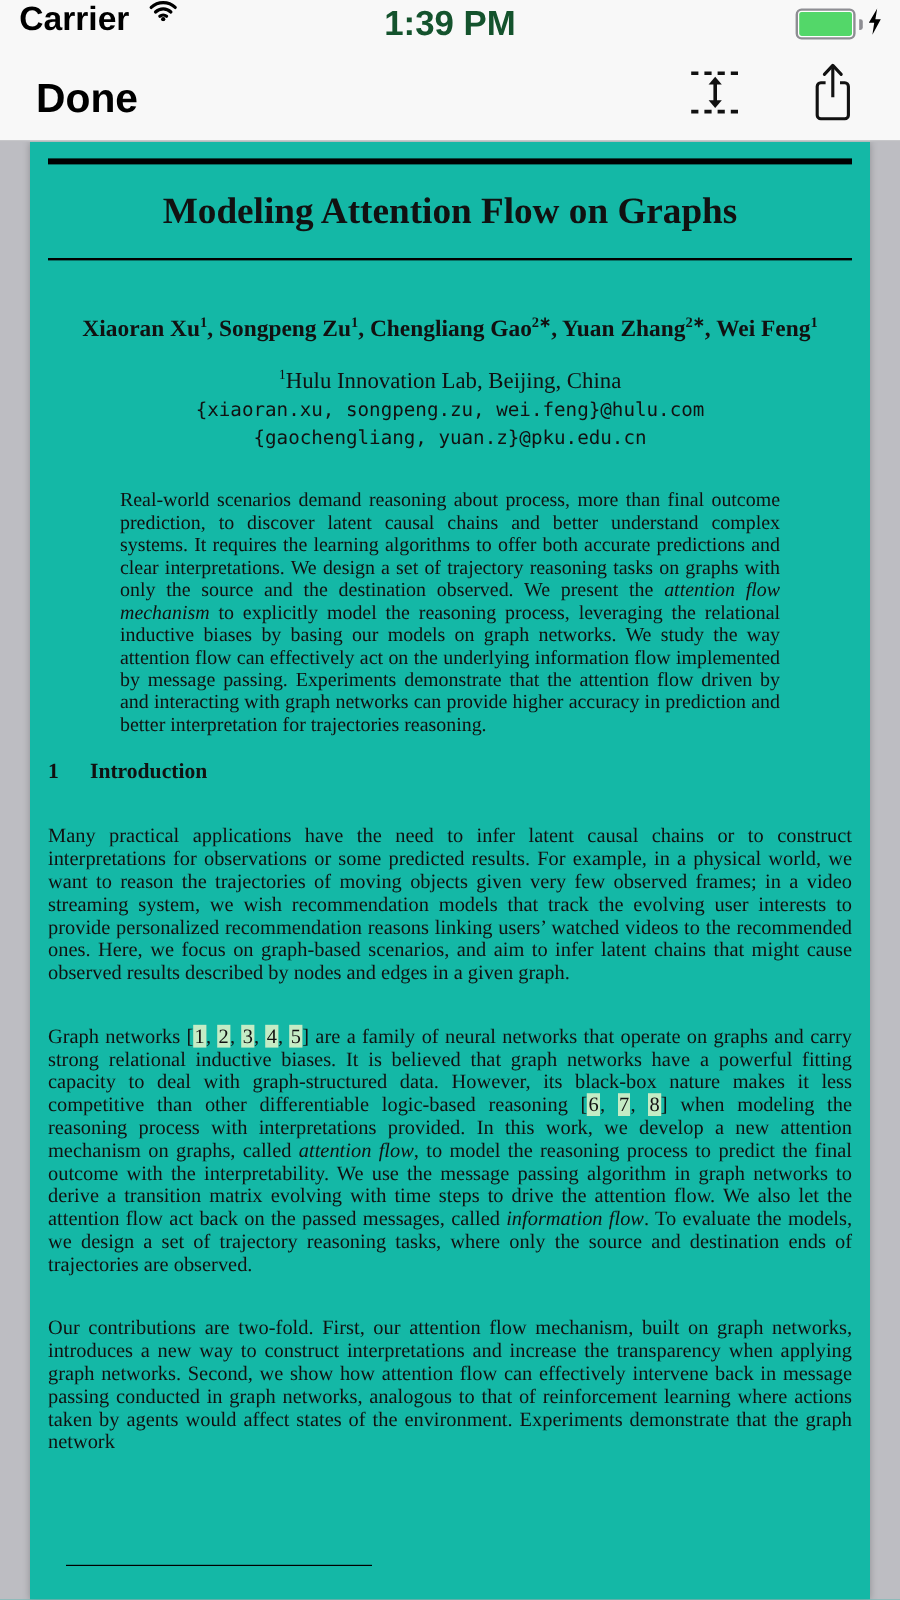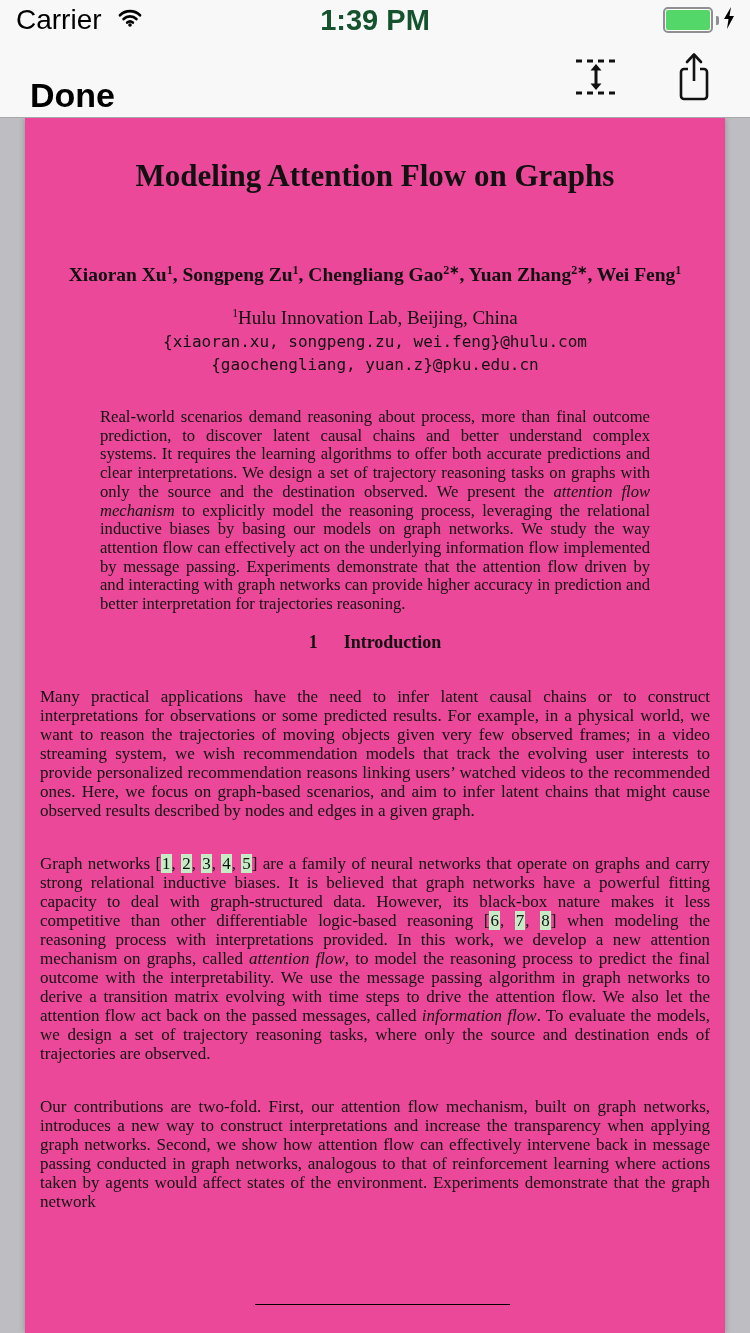--- a/index.html
+++ b/index.html
@@ -9,56 +9,56 @@
     font-family: "Liberation Serif", serif; color: #111;
   }
 
   
   .chrome {
     position: absolute; top: 0; left: 0; right: 0; height: 117px;
     background: #f8f8f8; border-bottom: 1px solid #a8a8ac;
     font-family: "Liberation Sans", sans-serif; z-index: 5;
   }
   .status-bar { position: absolute; top: 0; left: 0; right: 0; height: 40px; }
-  .carrier-group { position: absolute; left: 16px; top: 0; height: 40px; display: flex; align-items: center; gap: 16px; }
+  .carrier-group { position: absolute; left: 16px; top: 0; height: 40px; display: flex; gap: 16px; font-weight: bold; }
   .carrier-label { font-size: 28px; color: #000; }
   .status-time {
     position: absolute; left: 0; right: 0; top: 0; height: 40px;
     display: flex; align-items: center; justify-content: center;
     font-size: 29px; font-weight: bold; color: #14532d;
   }
   .battery-group { position: absolute; right: 14px; top: 0; height: 40px; display: flex; align-items: center; gap: 3px; }
   .battery-body {
     position: relative; width: 46px; height: 22px;
     border: 2px solid #8e8e93; border-radius: 5px; background: #fff;
   }
   .battery-fill { position: absolute; inset: 1px; border-radius: 2px; }
   .battery-tip { width: 3px; height: 9px; background: #8e8e93; border-radius: 0 2px 2px 0; }
 
   .nav-bar { position: absolute; top: 40px; left: 0; right: 0; height: 76px; }
   .done-button {
-    position: absolute; left: 30px; top: 17px; height: 76px;
+    position: absolute; left: 30px; top: 4px; height: 76px;
     display: flex; align-items: center;
     font-size: 34px; font-weight: 600; color: #000; cursor: pointer;
     background: none; border: none; padding: 0; font-family: "Liberation Sans", sans-serif;
   }
   .nav-icon-button {
     position: absolute; top: 0; height: 76px; display: flex; align-items: center; justify-content: center;
     background: none; border: none; padding: 0; cursor: pointer;
   }
   .markup-button { right: 124px; width: 60px; }
   .share-button  { right: 26px;  width: 60px; }
 
   
   .content-area { position: absolute; top: 118px; left: 0; right: 0; bottom: 0; background: #bdbdc2; }
   .page {
     position: absolute; top: 0; bottom: 0; left: 25px; width: 700px;
-    background: #ec4899; box-shadow: 0 0 6px rgba(0,0,0,0.25);
+    background: #14b8a6; box-shadow: 0 0 6px rgba(0,0,0,0.25);
     box-sizing: border-box; padding: 14px 15px 28px 15px;
-    display: flex; flex-direction: column; overflow: hidden; align-items: center;
+    display: flex; flex-direction: column; overflow: hidden;
   }
   .rule-thick { height: 5px; background: #000; flex: 0 0 auto; }
   .rule-thin  { height: 2px; background: #000; flex: 0 0 auto; }
 
   .doc-title {
     text-align: center; font-size: 31px; font-weight: bold;
     margin: 20px 0 20px 0; line-height: 38px;
   }
   .authors { text-align: center; font-size: 19.5px; font-weight: bold; margin-top: 46px; line-height: 24px; }
   .affil   { text-align: center; font-size: 19px; line-height: 24px; margin-top: 19px; }

